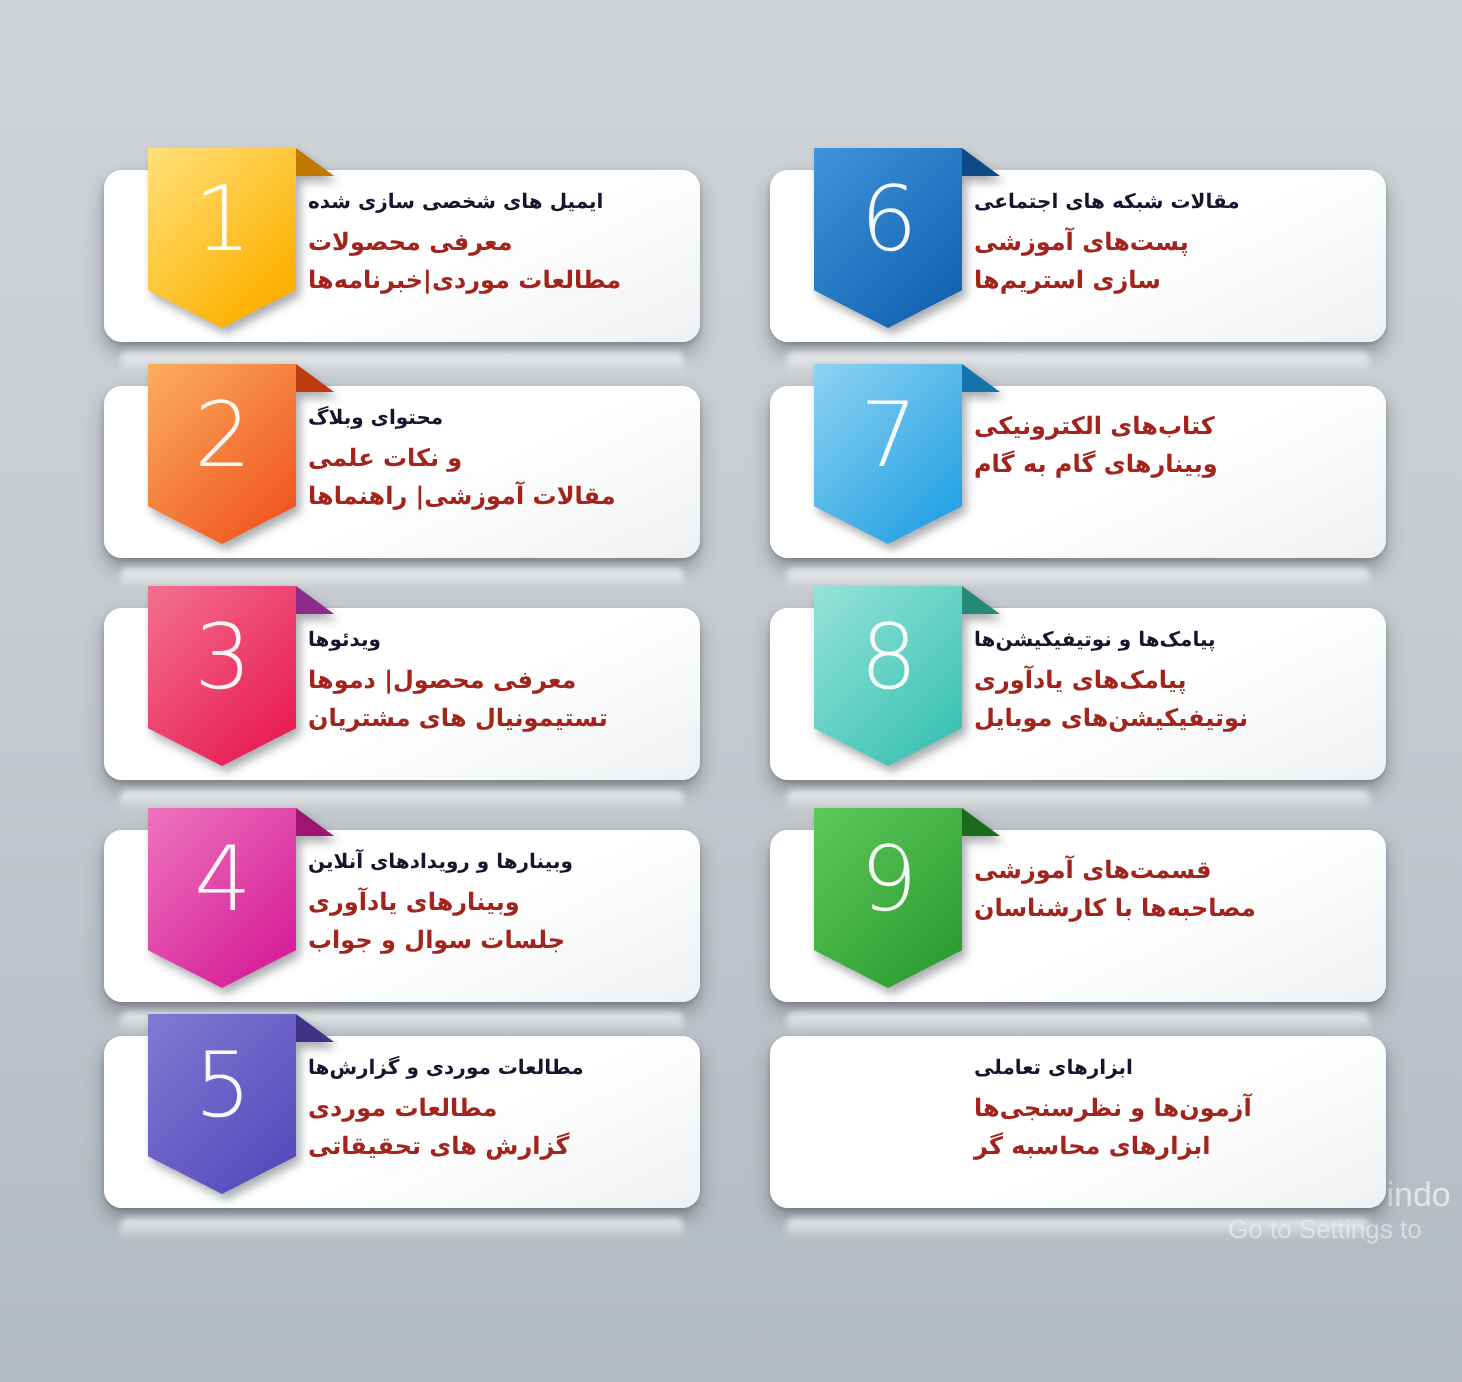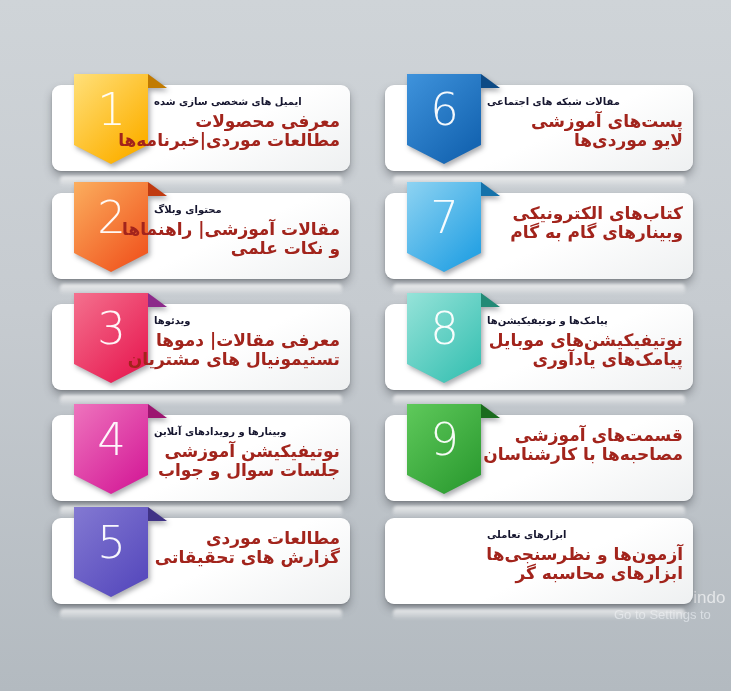--- a/index.html
+++ b/index.html
@@ -30,21 +30,21 @@
     clip-path:polygon(0 0,100% 0,100% 79%,50% 100%,0 79%);}
   .ribbon-fold{position:absolute;left:74px;top:0;width:19px;height:14px;
     clip-path:polygon(0 0,100% 100%,0 100%);}
   .num{position:absolute;left:0;top:0;width:74px;height:70px;
     display:flex;align-items:center;justify-content:center;
     font-size:45px;font-weight:100;color:rgba(255,255,255,.95);letter-spacing:-1px;}
 
   .text{position:absolute;left:102px;right:10px;top:7px;direction:rtl;}
   .title{font-size:10px;font-weight:bold;color:#15152e;text-align:left;
     white-space:nowrap;line-height:20px;}
-  .sub{font-size:17px;color:#a2241c;text-align:right;white-space:nowrap;
+  .sub{font-size:12px;color:#a2241c;text-align:left;white-space:nowrap;
     line-height:18.5px;font-weight:bold;}
   .sub:first-of-type{margin-top:4px;}
 
   .watermark{position:absolute;z-index:1;white-space:nowrap;
     font-family:"Liberation Sans","DejaVu Sans",sans-serif;}
   .wm1{left:663px;top:588px;font-size:17px;color:rgba(255,255,255,.62);}
   .wm2{left:614px;top:607px;font-size:13px;color:rgba(233,238,241,.68);}
 </style>
 </head>
 <body>
@@ -67,77 +67,78 @@
     </div>
 
     <div class="card r2">
       <div class="ribbon">
         <div class="ribbon-shape" style="background: linear-gradient(135deg, rgb(251, 174, 94) 0%, rgb(241, 90, 34) 85%);"></div>
         <div class="ribbon-fold" style="background: rgb(192, 58, 16);"></div>
         <span class="num">2</span>
       </div>
       <div class="text">
         <div class="title">محتوای وبلاگ</div>
+        <div class="sub">و نکات علمی</div>
         <div class="sub">مقالات آموزشی| راهنماها</div>
-        <div class="sub">و نکات علمی</div>
       </div>
     </div>
 
     <div class="card r3">
       <div class="ribbon">
         <div class="ribbon-shape" style="background: linear-gradient(135deg, rgb(244, 113, 142) 0%, rgb(232, 31, 85) 85%);"></div>
         <div class="ribbon-fold" style="background: rgb(140, 42, 138);"></div>
         <span class="num">3</span>
       </div>
       <div class="text">
         <div class="title">ویدئوها</div>
-        <div class="sub">معرفی مقالات| دموها</div>
+        <div class="sub">معرفی محصول| دموها</div>
         <div class="sub">تستیمونیال های مشتریان</div>
       </div>
     </div>
 
     <div class="card r4">
       <div class="ribbon">
         <div class="ribbon-shape" style="background: linear-gradient(135deg, rgb(238, 116, 189) 0%, rgb(214, 33, 154) 85%);"></div>
         <div class="ribbon-fold" style="background: rgb(156, 21, 112);"></div>
         <span class="num">4</span>
       </div>
       <div class="text">
         <div class="title">وبینارها و رویدادهای آنلاین</div>
-        <div class="sub">نوتیفیکیشن آموزشی</div>
+        <div class="sub">وبینارهای یادآوری</div>
         <div class="sub">جلسات سوال و جواب</div>
       </div>
     </div>
 
     <div class="card r5">
       <div class="ribbon">
         <div class="ribbon-shape" style="background: linear-gradient(135deg, rgb(131, 121, 210) 0%, rgb(89, 76, 190) 85%);"></div>
         <div class="ribbon-fold" style="background: rgb(64, 51, 134);"></div>
         <span class="num">5</span>
       </div>
       <div class="text">
+        <div class="title">مطالعات موردی و گزارش‌ها</div>
         <div class="sub">مطالعات موردی</div>
         <div class="sub">گزارش های تحقیقاتی</div>
       </div>
     </div>
 
   </div>
 
   <div class="col-right">
 
     <div class="card r1">
       <div class="ribbon">
         <div class="ribbon-shape" style="background: linear-gradient(135deg, rgb(63, 147, 220) 0%, rgb(21, 101, 178) 85%);"></div>
         <div class="ribbon-fold" style="background: rgb(13, 74, 133);"></div>
         <span class="num">6</span>
       </div>
       <div class="text">
         <div class="title">مقالات شبکه های اجتماعی</div>
         <div class="sub">پست‌های آموزشی</div>
-        <div class="sub">لایو موردی‌ها</div>
+        <div class="sub">سازی استریم‌ها</div>
       </div>
     </div>
 
     <div class="card r2">
       <div class="ribbon">
         <div class="ribbon-shape" style="background: linear-gradient(135deg, rgb(142, 211, 242) 0%, rgb(41, 163, 228) 85%);"></div>
         <div class="ribbon-fold" style="background: rgb(21, 114, 170);"></div>
         <span class="num">7</span>
       </div>
       <div class="text">
@@ -147,22 +148,22 @@
     </div>
 
     <div class="card r3">
       <div class="ribbon">
         <div class="ribbon-shape" style="background: linear-gradient(135deg, rgb(150, 227, 217) 0%, rgb(63, 195, 181) 85%);"></div>
         <div class="ribbon-fold" style="background: rgb(35, 138, 118);"></div>
         <span class="num">8</span>
       </div>
       <div class="text">
         <div class="title">پیامک‌ها و نوتیفیکیشن‌ها</div>
+        <div class="sub">پیامک‌های یادآوری</div>
         <div class="sub">نوتیفیکیشن‌های موبایل</div>
-        <div class="sub">پیامک‌های یادآوری</div>
       </div>
     </div>
 
     <div class="card r4">
       <div class="ribbon">
         <div class="ribbon-shape" style="background: linear-gradient(135deg, rgb(95, 201, 91) 0%, rgb(47, 158, 51) 85%);"></div>
         <div class="ribbon-fold" style="background: rgb(26, 107, 29);"></div>
         <span class="num">9</span>
       </div>
       <div class="text">

